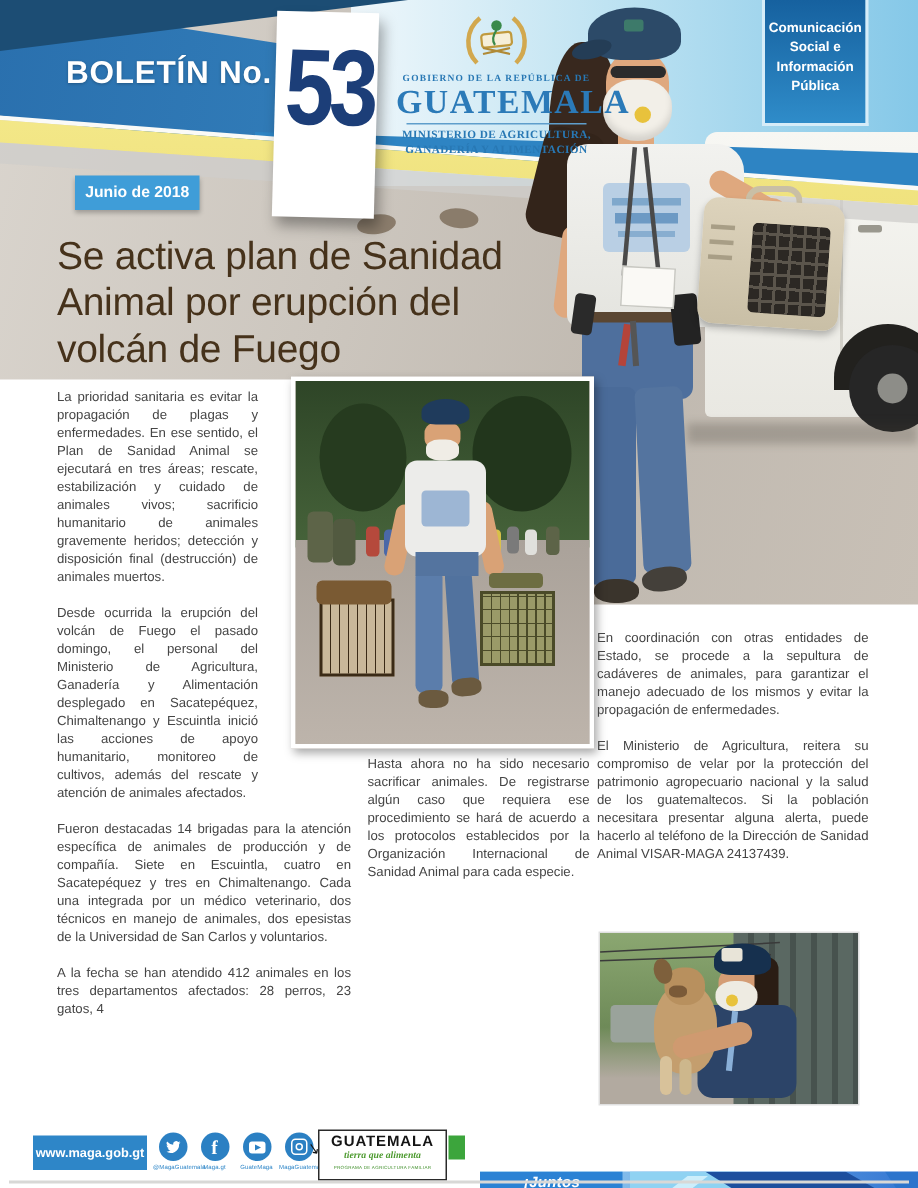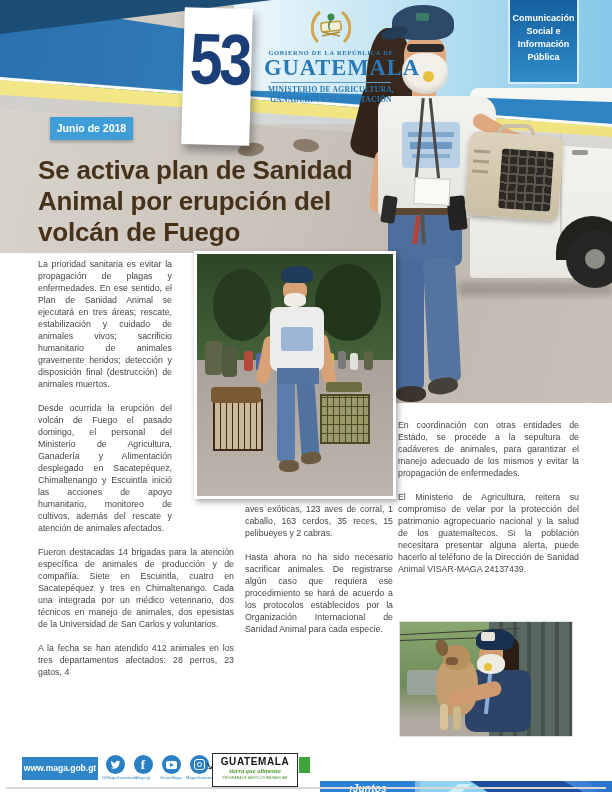--- a/index.html
+++ b/index.html
@@ -10,21 +10,21 @@
   .sky{left:234px;top:0;width:378px;height:124px;background:linear-gradient(to right,#eff7fb,#bfe3f2 45%,#85c8e8 100%);}
   .band{left:0;top:0;width:612px;height:160px;}
   .feet{background:#7a6a58;border-radius:50%;opacity:.8;}
   
   .skin{background:#dfa87e;}
   
   #maskL{left:0;top:253px;width:196px;height:152px;background:#fff;z-index:5;}
   #midphoto{left:194px;top:251px;width:202px;height:248px;background:#b3aaa2;border:3px solid #fff;box-sizing:border-box;box-shadow:2px 3px 6px rgba(0,0,0,.35);z-index:6;overflow:hidden;}
   #dogphoto{left:400px;top:622px;width:172px;height:114px;overflow:hidden;z-index:4;outline:1px solid rgba(0,0,0,.12);}
   
-  #headline{left:38px;top:155px;width:346px;font-size:26px;line-height:31px;font-weight:700;color:#46321b;z-index:8;letter-spacing:-.2px;}
+  #headline{left:38px;top:155px;width:346px;font-size:26px;line-height:31px;font-weight:400;color:#46321b;z-index:8;letter-spacing:-.2px;}
   .col{font-size:8.8px;line-height:12px;color:#454545;text-align:justify;z-index:8;}
   .col p{margin:0 0 12px 0;}
   
   #boletin{left:44px;top:37px;font-size:21px;font-weight:800;color:#fff;letter-spacing:.5px;z-index:10;text-shadow:0 1px 2px rgba(0,0,0,.25);}
   #card53{left:183px;top:8px;width:68px;height:137px;background:#fff;transform:rotate(1.5deg);box-shadow:3px 6px 9px rgba(0,0,0,.35);z-index:10;text-align:center;}
   #card53 span{display:inline-block;margin-top:10px;font-size:72px;font-weight:800;color:#1c3e78;letter-spacing:-4px;transform:scaleX(.82);}
   #datebadge{left:50px;top:117px;width:83px;height:23px;background:#3f9dd8;color:#fff;font-size:10.5px;font-weight:700;text-align:center;line-height:23px;z-index:10;box-shadow:0 2px 3px rgba(0,0,0,.25);}
   #logo{left:264px;top:6px;width:134px;text-align:center;z-index:10;color:#2878b4;font-family:"Liberation Serif",serif;}
   #logo .gov{font-size:6.3px;font-weight:700;letter-spacing:.8px;margin-top:1px;}
   #logo .nm{font-size:22.5px;font-weight:700;letter-spacing:1px;line-height:24px;color:#2b7ab8;}
@@ -146,20 +146,21 @@
     <div class="abs" style="left:52%;top:52%;width:18px;height:78px;background:#51729e;border-radius:5px;transform:rotate(-4deg);"></div>
     <div class="abs" style="left:42%;top:85%;width:20px;height:12px;background:#6b5a3f;border-radius:40%;"></div>
     <div class="abs" style="left:53%;top:82%;width:20px;height:12px;background:#6b5a3f;border-radius:40%;transform:rotate(-6deg);"></div>
 
     <div class="abs" style="left:7%;top:55%;width:50px;height:16px;background:#7a5a33;border-radius:4px;z-index:2;"></div>
     <div class="abs" style="left:8%;top:60%;width:46px;height:48px;background:#c9b89a;border:2px solid #3a2a16;background-image:repeating-linear-gradient(90deg,transparent 0 5px,#3a2a16 5px 6px);z-index:1;"></div>
     <div class="abs" style="left:63%;top:58%;width:46px;height:46px;background:#9a9a68;border:2px solid #4a4a28;background-image:repeating-linear-gradient(90deg,transparent 0 5px,#4a4a28 5px 6px),repeating-linear-gradient(0deg,transparent 0 8px,#4a4a28 8px 9px);z-index:1;"></div>
     <div class="abs" style="left:66%;top:53%;width:36px;height:10px;background:#6d6d42;border-radius:3px;z-index:2;"></div>
   </div>
 
+  <div id="boletin" class="abs">BOLETÍN No.</div>
   <div id="card53" class="abs">
     <span>53</span>
   </div>
   <div id="datebadge" class="abs">Junio de 2018</div>
 
   <div id="logo" class="abs">
     <svg width="50" height="42" viewBox="0 0 50 42" style="display:block;margin:0 auto;">
       <path d="M12,36 C4,28 4,14 14,6" fill="none" stroke="#d2a84e" stroke-width="3"></path>
       <path d="M38,36 C46,28 46,14 36,6" fill="none" stroke="#d2a84e" stroke-width="3"></path>
       <rect x="15" y="16" width="20" height="9" rx="2" fill="#f6efd8" stroke="#c09a3e" stroke-width="1.5" transform="rotate(-6 25 20)"></rect>
@@ -185,21 +186,20 @@
   <h1 id="headline" class="abs" style="margin:0;">Se activa plan de Sanidad Animal por erupción del volcán de Fuego</h1>
 
   <div class="abs col" style="left:38px;top:258px;width:196px;height:506px;">
     <div style="float:right;width:62px;height:256px;"></div>
     <p>La prioridad sanitaria es evitar la propagación de plagas y enfermedades. En ese sentido, el Plan de Sanidad Animal se ejecutará en tres áreas; rescate, estabilización y cuidado de animales vivos; sacrificio humanitario de animales gravemente heridos; detección y disposición final (destrucción) de animales muertos.</p>
     <p>Desde ocurrida la erupción del volcán de Fuego el pasado domingo, el personal del Ministerio de Agricultura, Ganadería y Alimentación desplegado en Sacatepéquez, Chimaltenango y Escuintla inició las acciones de apoyo humanitario, monitoreo de cultivos, además del rescate y atención de animales afectados.</p>
     <p>Fueron destacadas 14 brigadas para la atención específica de animales de producción y de compañía. Siete en Escuintla, cuatro en Sacatepéquez y tres en Chimaltenango. Cada una integrada por un médico veterinario, dos técnicos en manejo de animales, dos epesistas de la Universidad de San Carlos y voluntarios.</p>
     <p>A la fecha se han atendido 412 animales en los tres departamentos afectados: 28 perros, 23 gatos, 4</p>
   </div>
   <div class="abs col" style="left:245px;top:503px;width:148px;height:258px;">
-    <p>aves exóticas, 123 aves de corral, 1 caballo, 163 cerdos, 35 reces, 15 pelibueyes y 2 cabras.</p>
     <p>Hasta ahora no ha sido necesario sacrificar animales. De registrarse algún caso que requiera ese procedimiento se hará de acuerdo a los protocolos establecidos por la Organización Internacional de Sanidad Animal para cada especie.</p>
   </div>
   <div class="abs col" style="left:398px;top:419px;width:181px;height:200px;">
     <p>En coordinación con otras entidades de Estado, se procede a la sepultura de cadáveres de animales, para garantizar el manejo adecuado de los mismos y evitar la propagación de enfermedades.</p>
     <p>El Ministerio de Agricultura, reitera su compromiso de velar por la protección del patrimonio agropecuario nacional y la salud de los guatemaltecos. Si la población necesitara presentar alguna alerta, puede hacerlo al teléfono de la Dirección de Sanidad Animal VISAR-MAGA 24137439.</p>
   </div>
 
   <div id="dogphoto" class="abs">
     <div class="abs" style="left:0;top:0;width:58%;height:100%;background:linear-gradient(#8ba771,#6e8a58 55%,#b2aaa0 85%);"></div>
     <div class="abs" style="left:4%;top:42%;width:22%;height:22%;background:#9aa39b;border-radius:3px;"></div>

